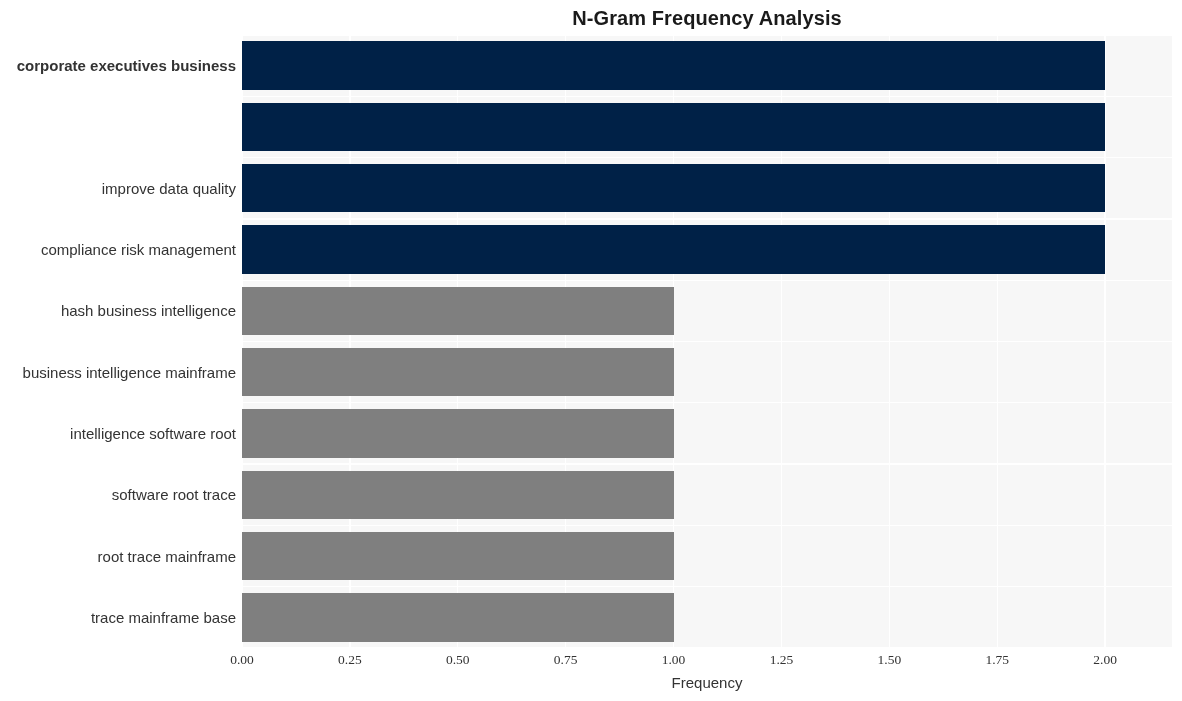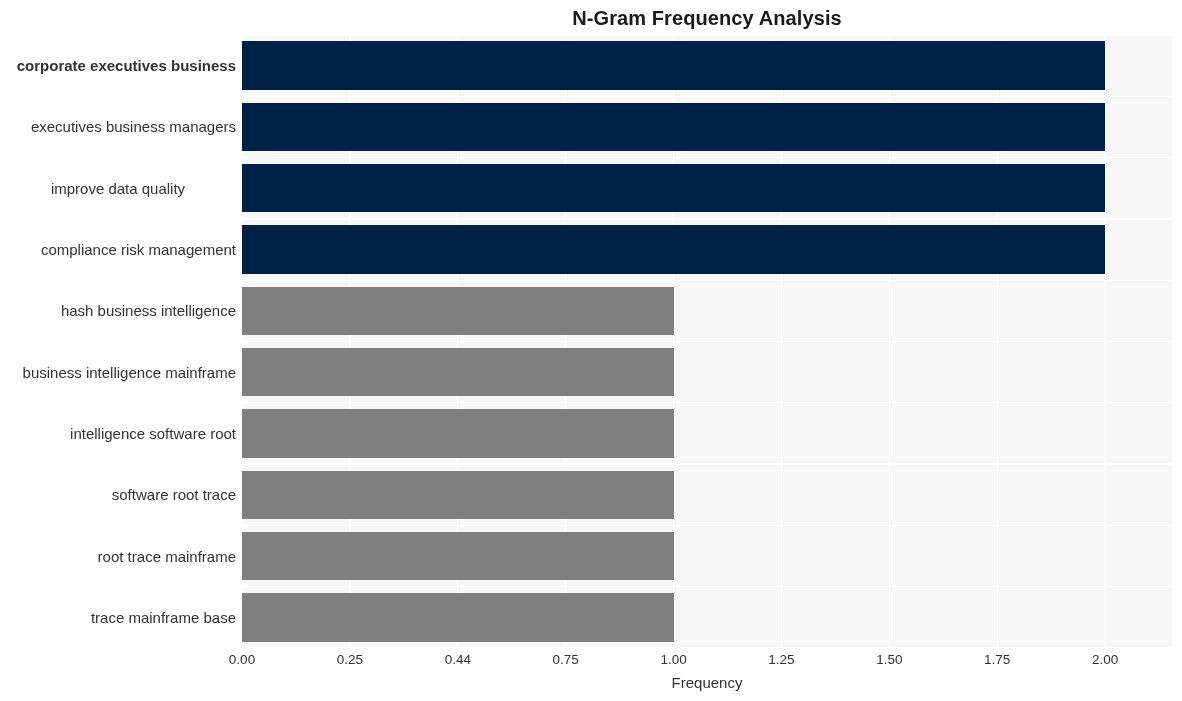--- a/index.html
+++ b/index.html
@@ -99,20 +99,21 @@
     white-space: nowrap;
   }
 
   
   #xtick-layer {
     position: absolute;
     left: 0;
     top: 652px;
     width: 1182px;
     height: 20px;
+    font-family: Liberation Serif, serif;
   }
   .xtick-label {
     position: absolute;
     top: 0;
     transform: translateX(-50%);
     font-size: 13.5px;
     color: #333333;
     line-height: 16px;
     white-space: nowrap;
   }
@@ -190,35 +191,34 @@
           <div class="bar" title="root trace mainframe: 1" style="width: 431.555px; background: rgb(127, 127, 127);"></div>
         </div>
         <div class="bar-row" style="top: 558.136px; height: 48.427px;">
           <div class="bar" title="trace mainframe base: 1" style="width: 431.555px; background: rgb(127, 127, 127);"></div>
         </div>
       </div>
   </div>
 
   <div id="ytick-layer">
       <div class="ytick-label" style="top: 22.15px; font-weight: bold;">corporate executives business</div>
-      <div class="ytick-label" style="top: 83.45px;">executives business managers</div>
-      <div class="ytick-label" style="top: 144.75px; text-align: center;">improve data quality</div>
+      <div class="ytick-label" style="top: 144.75px;">improve data quality</div>
       <div class="ytick-label" style="top: 206.05px;">compliance risk management</div>
       <div class="ytick-label" style="top: 267.35px;">hash business intelligence</div>
       <div class="ytick-label" style="top: 328.65px;">business intelligence mainframe</div>
       <div class="ytick-label" style="top: 389.95px;">intelligence software root</div>
       <div class="ytick-label" style="top: 451.25px;">software root trace</div>
       <div class="ytick-label" style="top: 512.55px;">root trace mainframe</div>
       <div class="ytick-label" style="top: 573.85px;">trace mainframe base</div>
     </div>
 
   <div id="xtick-layer">
       <div class="xtick-label" style="left: 242px;">0.00</div>
       <div class="xtick-label" style="left: 349.889px;">0.25</div>
-      <div class="xtick-label" style="left: 457.777px;">0.44</div>
+      <div class="xtick-label" style="left: 457.777px;">0.50</div>
       <div class="xtick-label" style="left: 565.666px;">0.75</div>
       <div class="xtick-label" style="left: 673.555px;">1.00</div>
       <div class="xtick-label" style="left: 781.443px;">1.25</div>
       <div class="xtick-label" style="left: 889.332px;">1.50</div>
       <div class="xtick-label" style="left: 997.22px;">1.75</div>
       <div class="xtick-label" style="left: 1105.11px;">2.00</div>
     </div>
 
   <div id="xaxis-title">Frequency</div>
 

